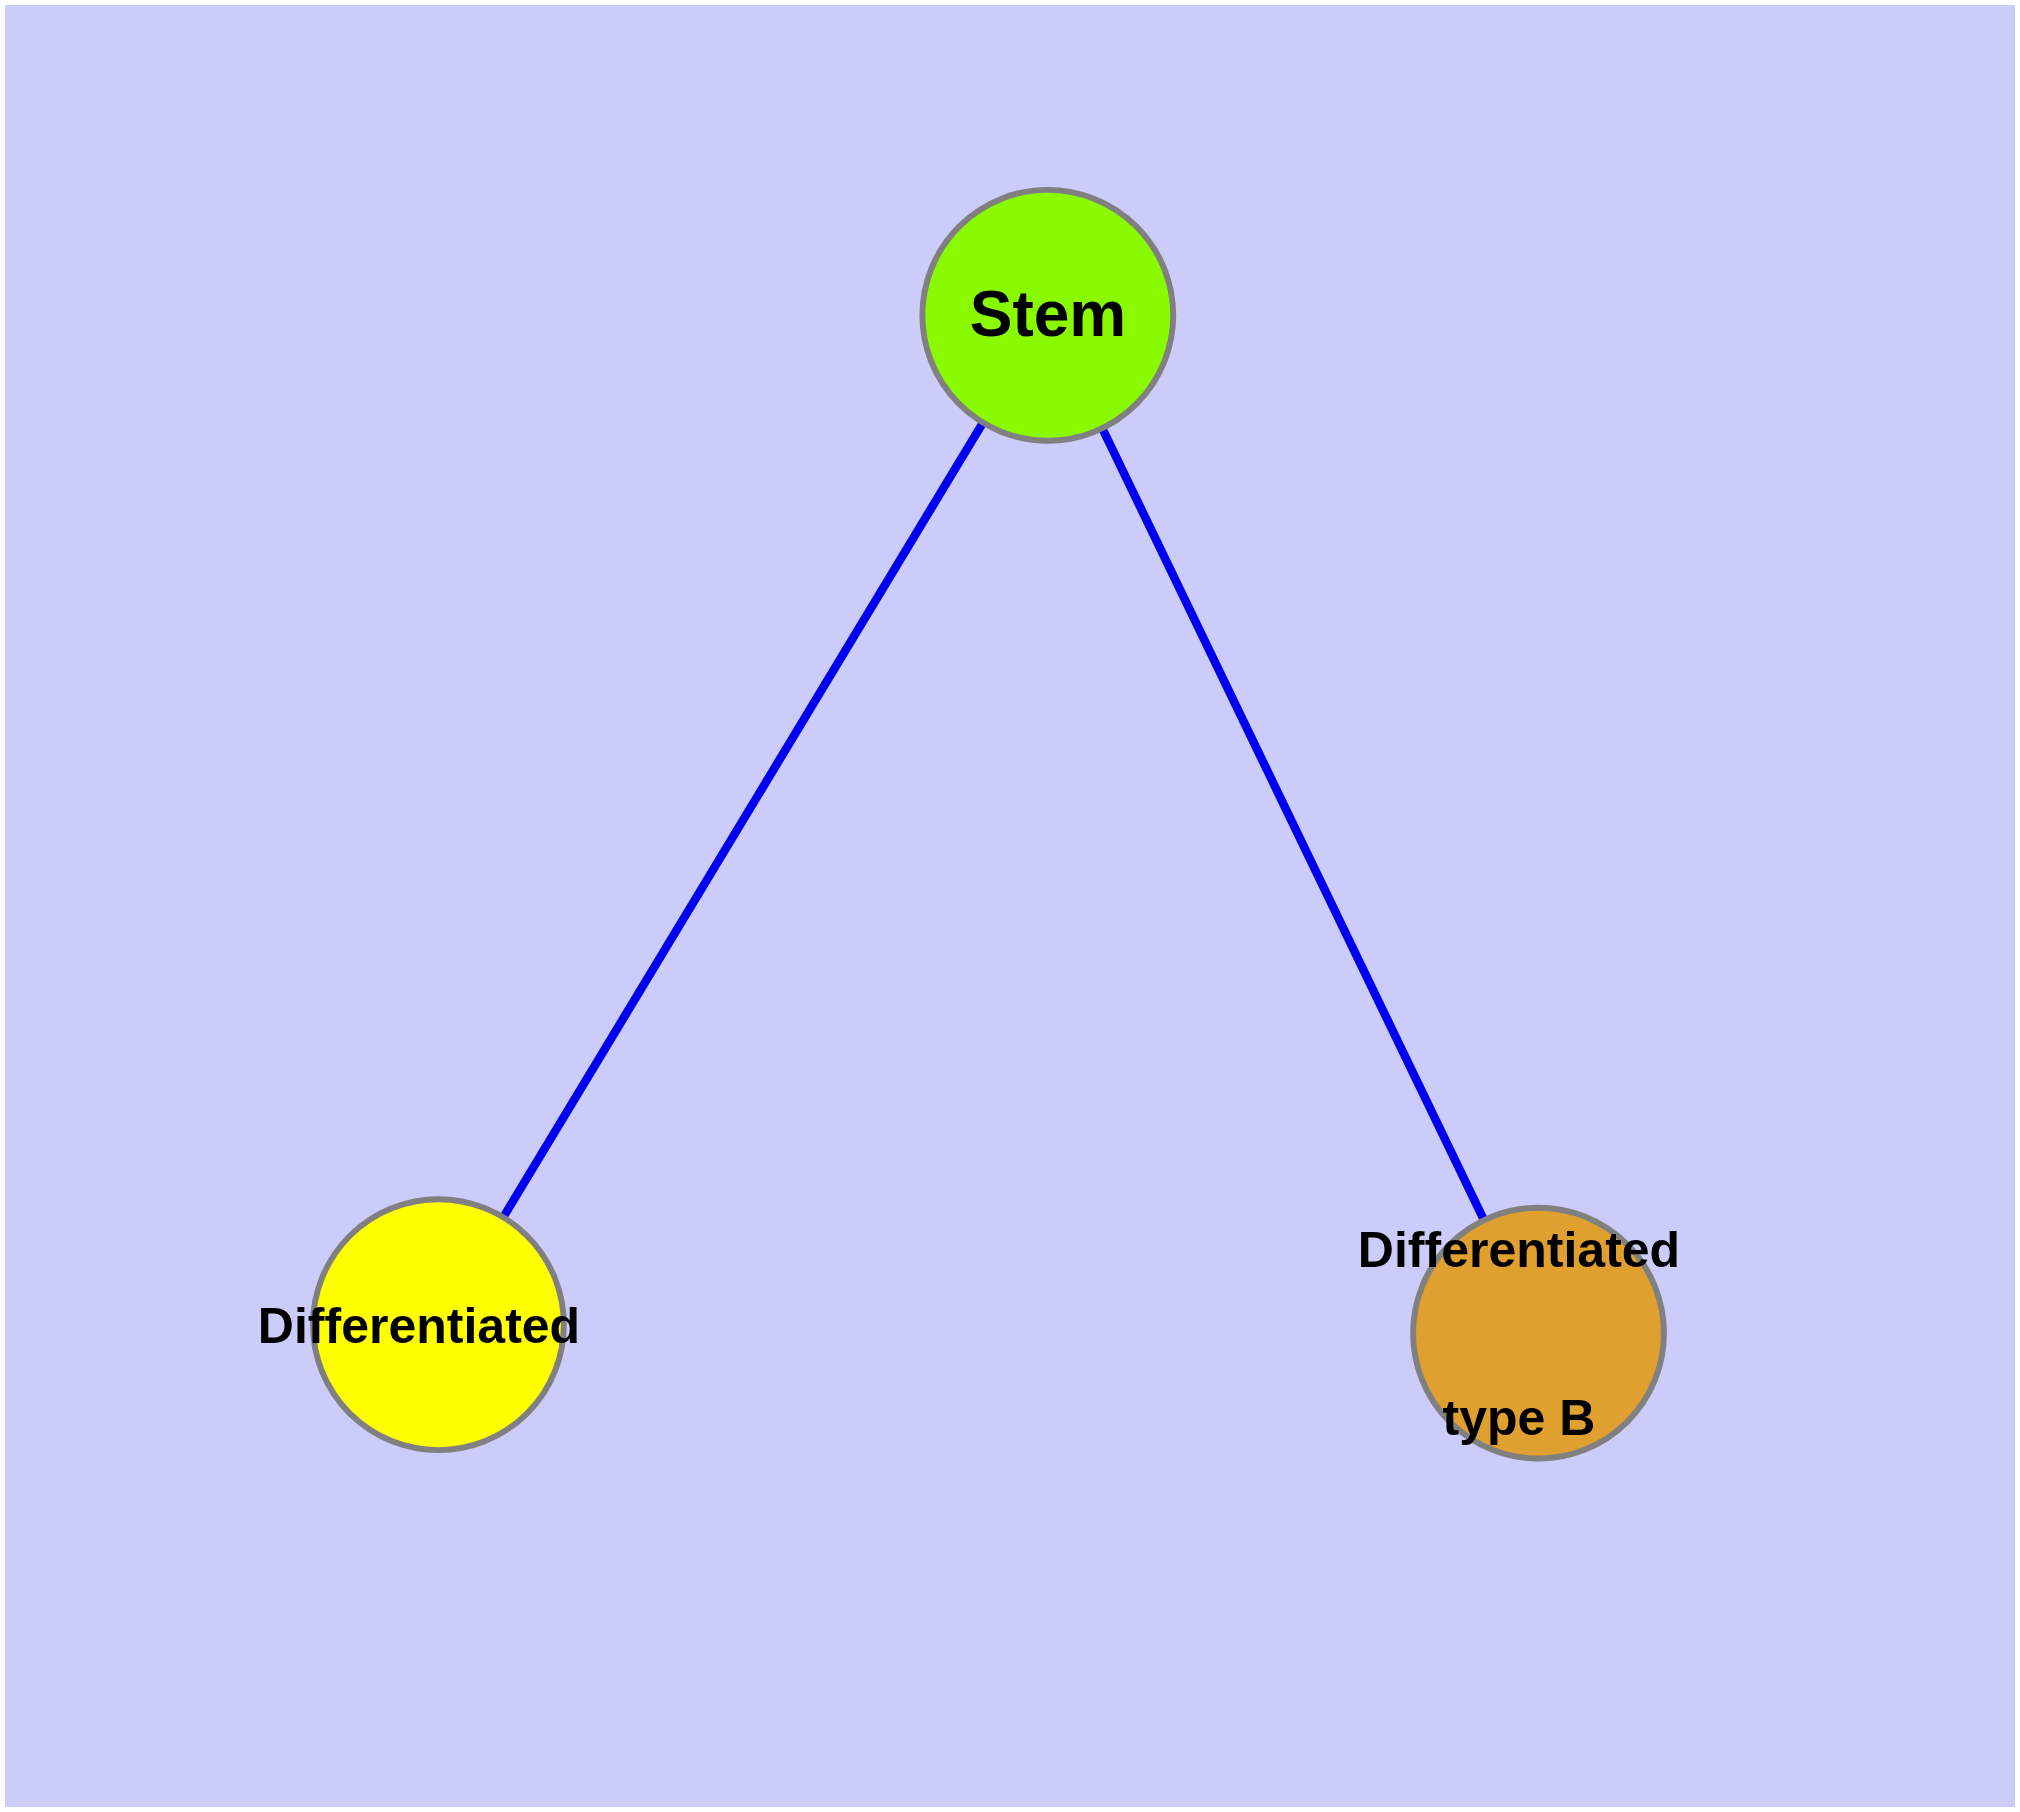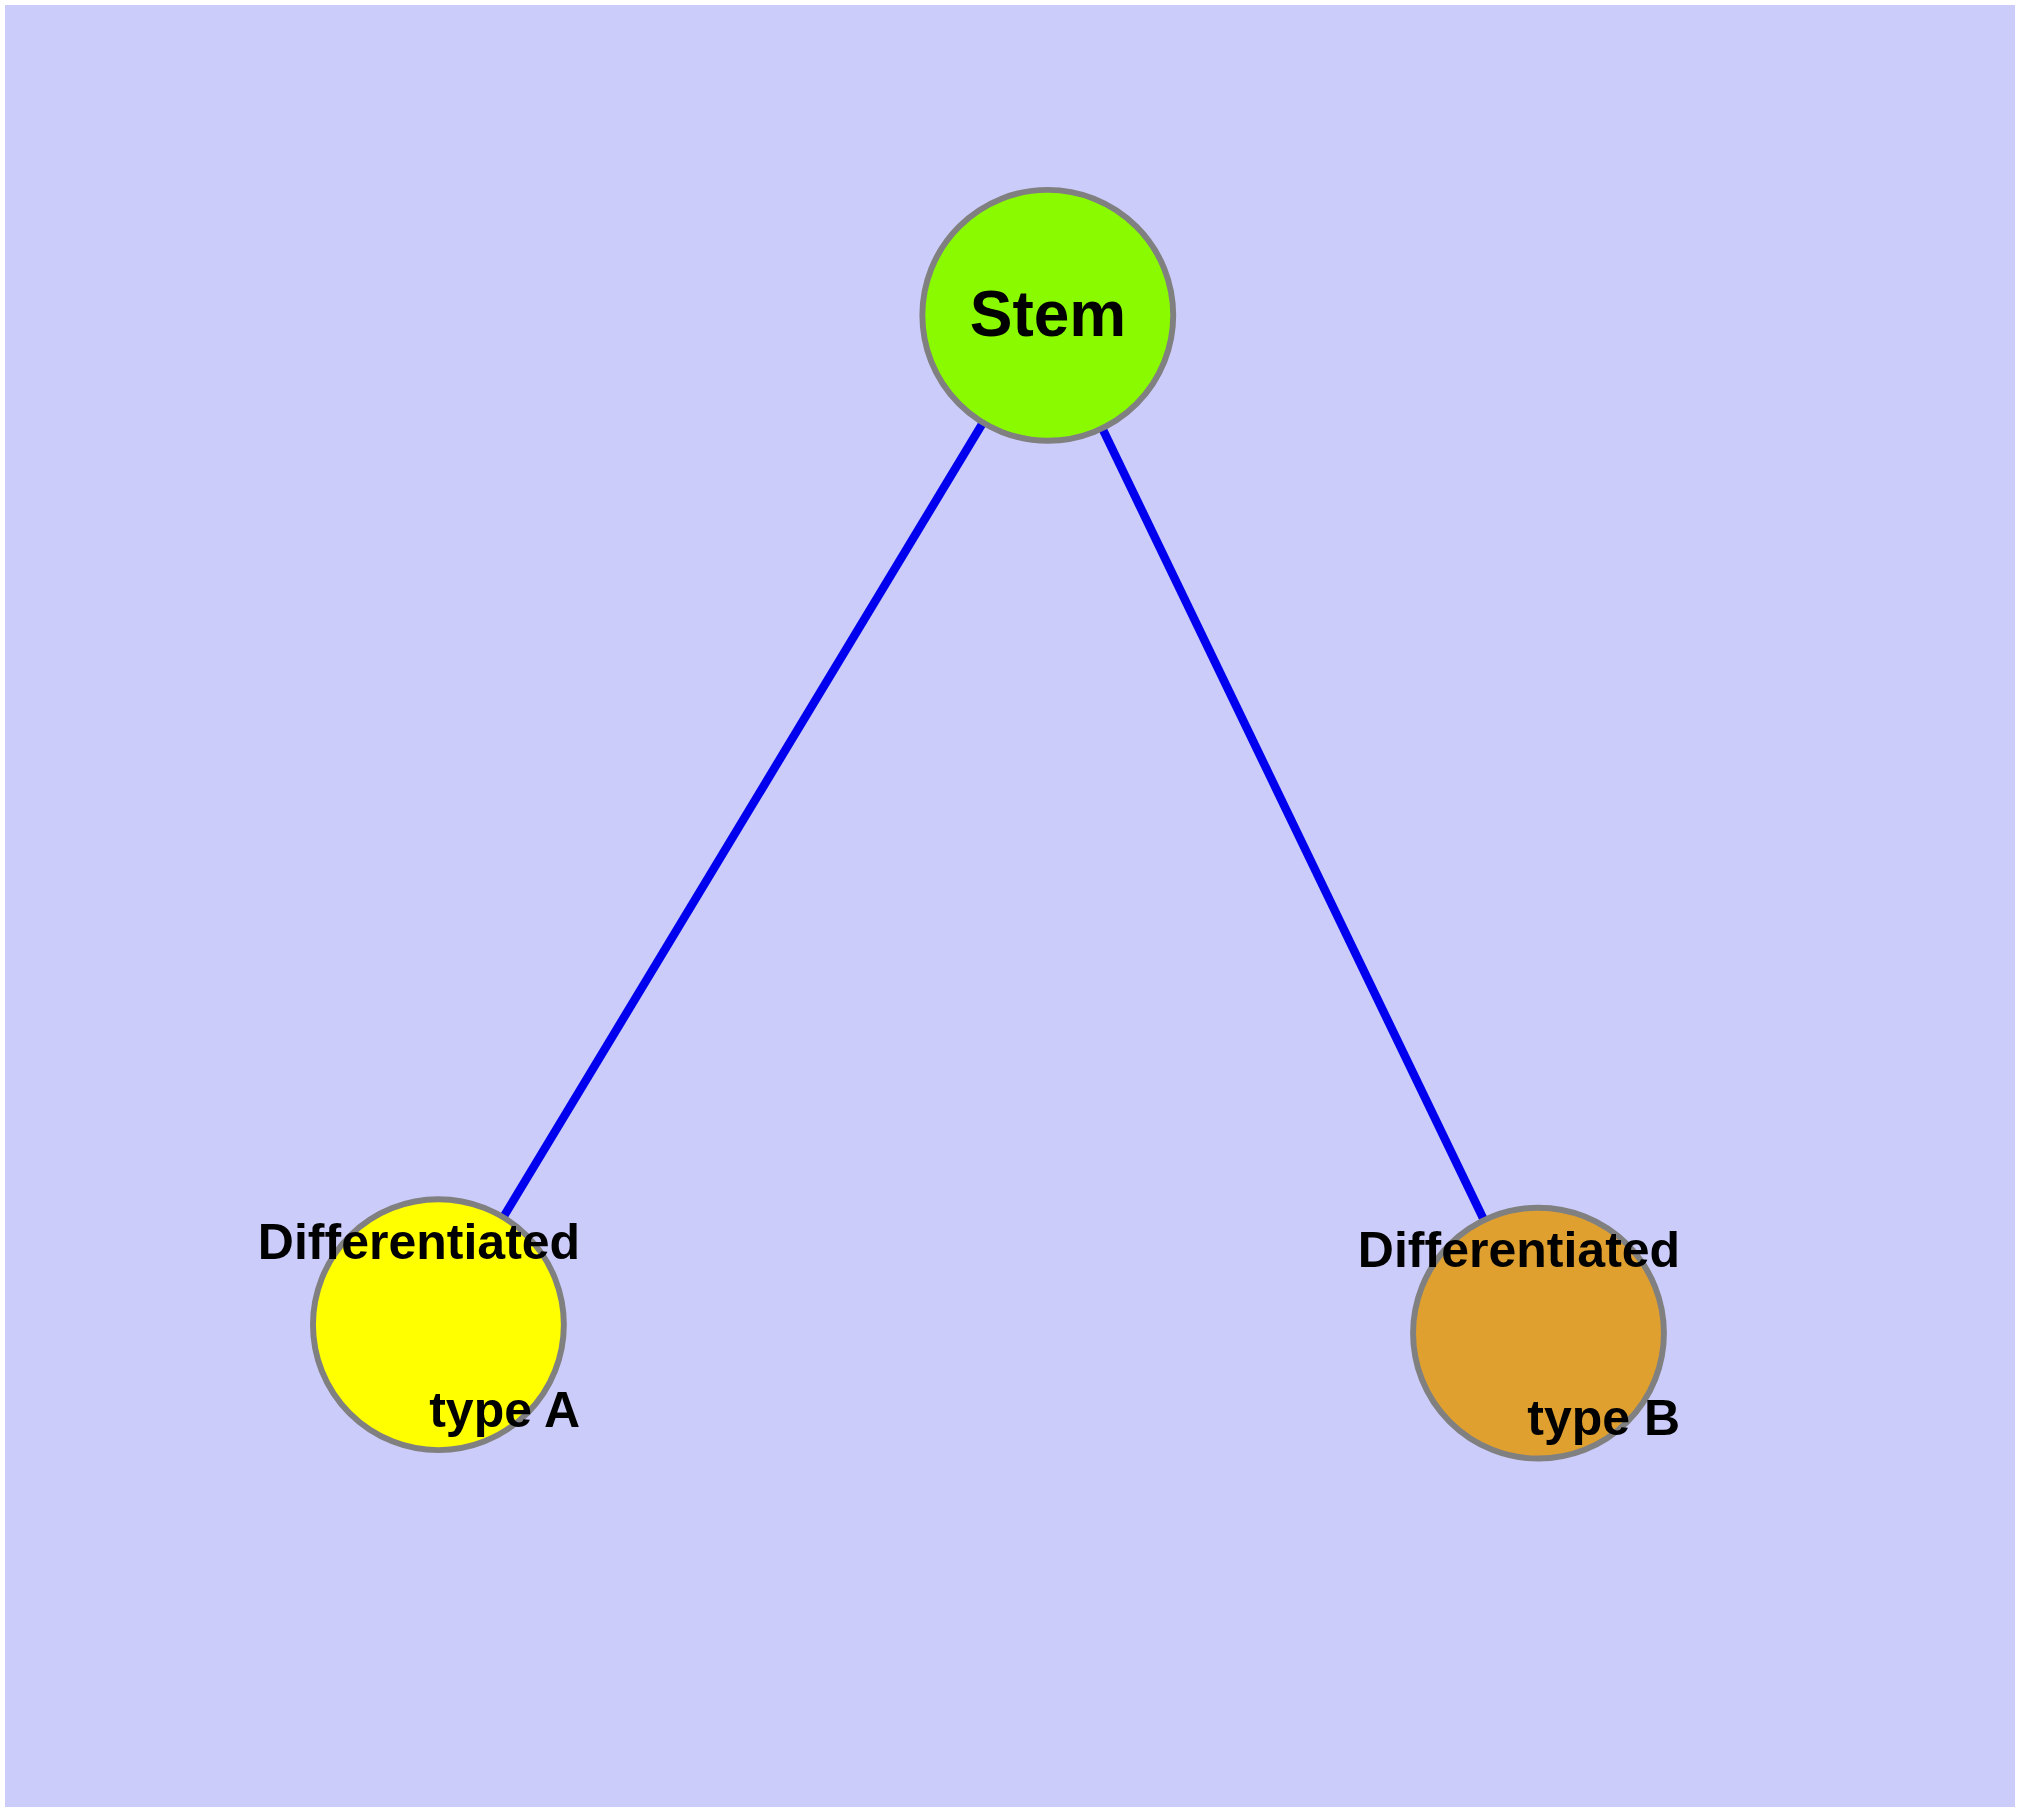--- a/index.html
+++ b/index.html
@@ -40,21 +40,21 @@
     height: 1812px;
     display: block;
   }
 
   
   .node-label {
     position: absolute;
     color: #000000;
     font-family: "Liberation Sans", sans-serif;
     font-weight: bold;
-    text-align: right;
+    text-align: center;
     line-height: 1.12;
     white-space: pre;
     pointer-events: none;
     transform: translate(-50%, -50%);
   }
   .node-label.single {
     font-size: 64px;
   }
   .node-label.multi {
     font-size: 50px;
@@ -80,21 +80,20 @@
       <circle cx="1815" cy="1573" r="148" fill="#e0a030" stroke="#808080" stroke-width="7"></circle>
     </g>
   </svg>
 
   <div class="node-label single" style="left: 1048px; top: 315px; color: rgb(0, 0, 0);">
     <span class="label-line">Stem</span>
   </div>
 
   <div class="node-label multi" style="left: 419px; top: 1326px; color: rgb(0, 0, 0);">
     <span class="label-line">Differentiated</span>
-    <span class="label-line">type A</span>
   </div>
 
   <div class="node-label multi" style="left: 1519px; top: 1334px; color: rgb(0, 0, 0);">
     <span class="label-line">Differentiated</span>
     <span class="label-line">type B</span>
   </div>
 </div>
 
 
 </body></html>

